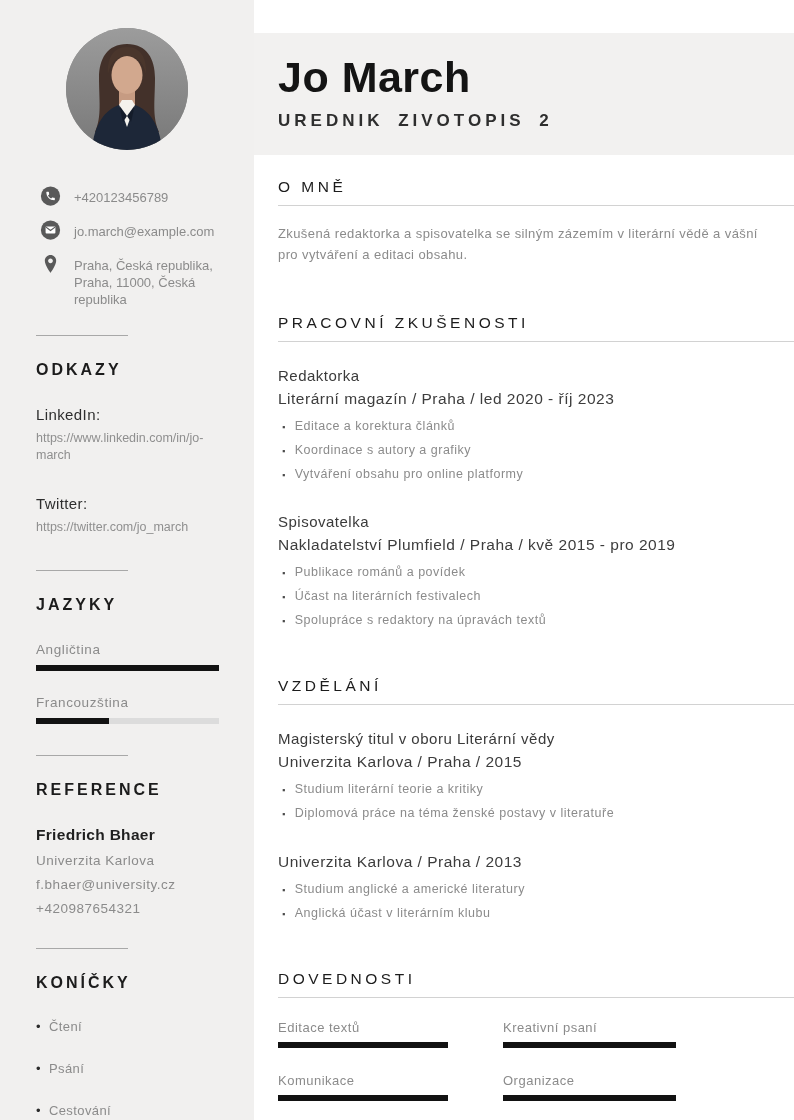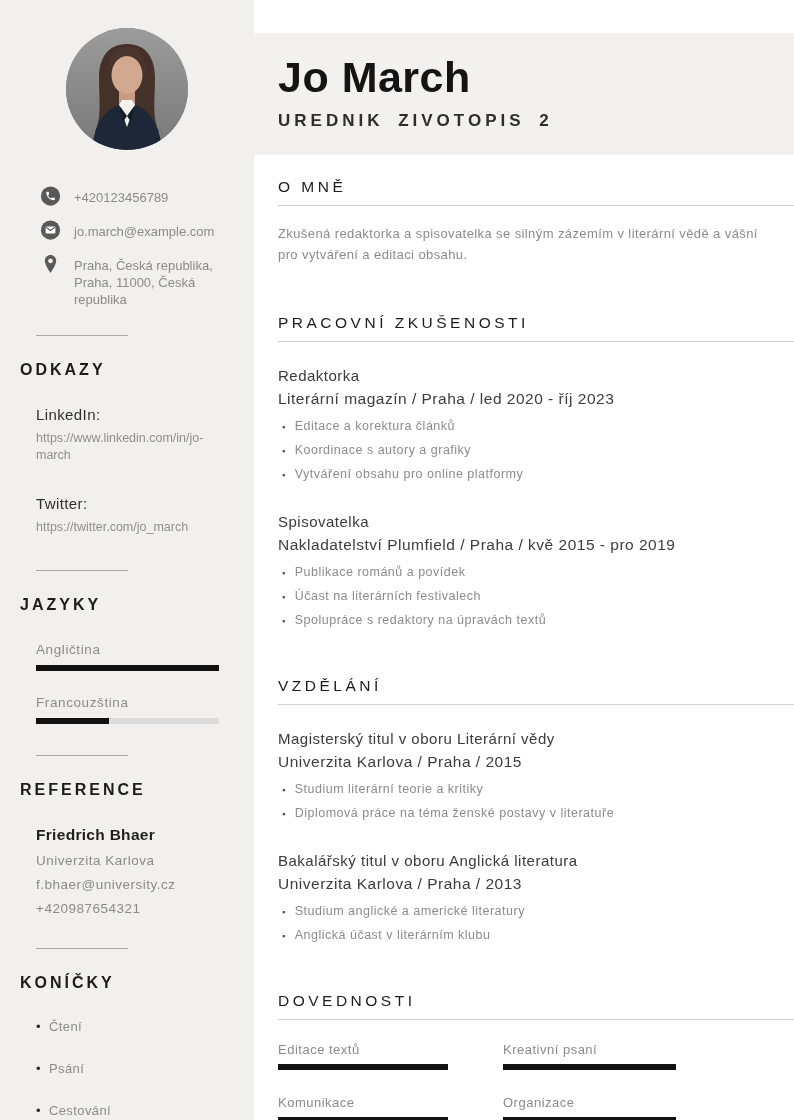--- a/index.html
+++ b/index.html
@@ -10,21 +10,21 @@
   .sidebar{width:254px;min-width:254px;height:1120px;background:#f1f0ef;overflow:hidden;}
   .photo-wrap{width:122px;height:122px;border-radius:50%;overflow:hidden;margin:28px auto 0 auto;background:#8d8d8d;}
   .photo-wrap svg{display:block;}
 
   .contact{margin:36px 26px 0 40px;}
   .c-row{display:flex;align-items:flex-start;margin-bottom:13px;}
   .c-icon{width:21px;height:22px;min-width:21px;margin-right:13px;margin-top:-1px;}
   .c-text{font-size:13px;color:#8b8b8b;line-height:17px;padding-top:3px;word-wrap:break-word;max-width:152px;}
 
   .divider{width:92px;border-top:1px solid #a8a8a8;margin:27px 0 0 36px;}
-  .side-heading{margin:25px 0 0 20px;font-size:16px;font-weight:bold;letter-spacing:3px;color:#1c1c1c;}
+  .side-heading{margin:25px 0 0 36px;font-size:16px;font-weight:bold;letter-spacing:3px;color:#1c1c1c;}
 
   .link-label{margin:27px 0 0 36px;font-size:15px;color:#2e2e2e;letter-spacing:.4px;}
   .link-url{margin:7px 26px 0 36px;font-size:12.5px;color:#8f8f8f;line-height:17px;word-wrap:break-word;}
 
   .lang-name{margin:28px 12px 0 36px;font-size:13.5px;color:#8b8b8b;letter-spacing:.6px;}
   .bar-track{margin:8px 0 0 36px;width:183px;height:6px;background:#dcdcdc;}
   .bar-fill{height:6px;background:#121212;}
 
   .ref-name{margin:27px 0 0 36px;font-size:15.5px;font-weight:bold;color:#1f1f1f;letter-spacing:.3px;}
   .ref-line{margin:9px 0 0 36px;font-size:13.5px;color:#8b8b8b;letter-spacing:.5px;}
@@ -215,21 +215,20 @@
             <span class="sq">▪</span>
             <span>Studium literární teorie a kritiky</span>
           </div>
         <div class="blt">
             <span class="sq">▪</span>
             <span>Diplomová práce na téma ženské postavy v literatuře</span>
           </div>
       </div>
 
       <div class="job gap-md">
-        <div class="job-title">Bakalářský titul v oboru Anglická literatura</div>
         <div class="job-meta">Univerzita Karlova / Praha / 2013</div>
         <div class="blt">
             <span class="sq">▪</span>
             <span>Studium anglické a americké literatury</span>
           </div>
         <div class="blt">
             <span class="sq">▪</span>
             <span>Anglická účast v literárním klubu</span>
           </div>
       </div>

